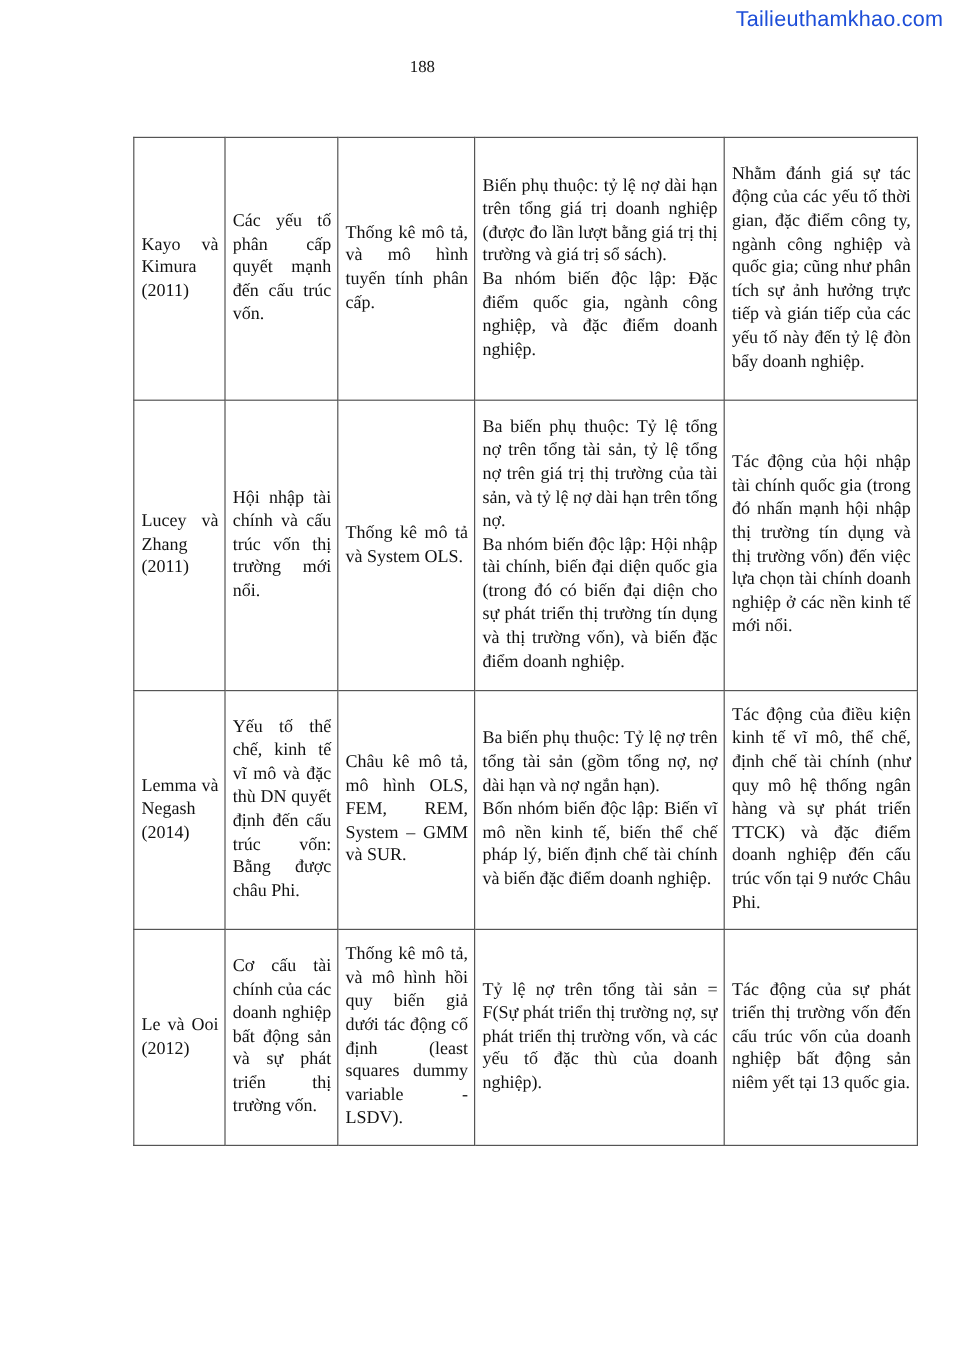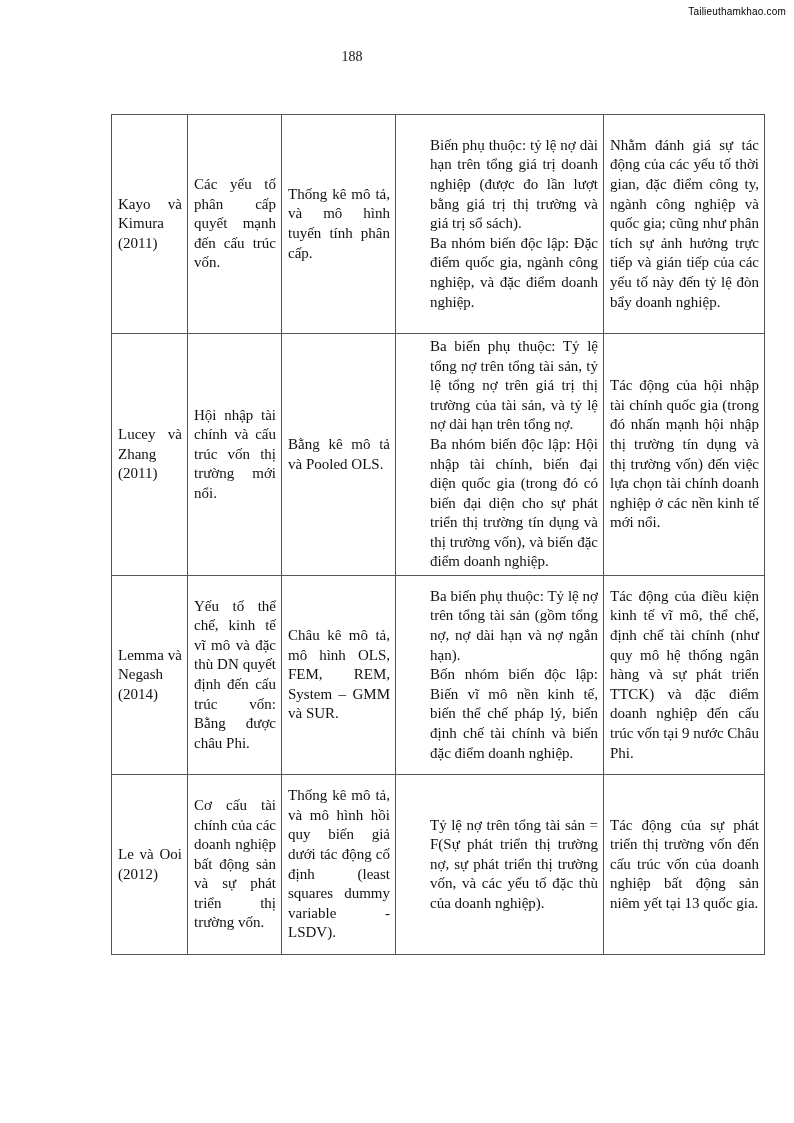--- a/index.html
+++ b/index.html
@@ -1,27 +1,27 @@
 <!DOCTYPE html>
 <html><head>
 <meta charset="utf-8">
 <style>
   html, body { margin: 0; padding: 0; background: #ffffff; }
   body { width: 794px; height: 1123px; position: relative; overflow: hidden;
          font-family: "Liberation Serif", "DejaVu Serif", serif; color: #111; }
   .watermark { position: absolute; top: 6px; right: 8px; font-family: "Liberation Sans", "DejaVu Sans", sans-serif;
-               font-size: 10px; color: #000000; letter-spacing: 0.2px; }
+               font-size: 18px; color: #1d4ed8; letter-spacing: 0.2px; }
   .page-number { position: absolute; top: 49px; left: 0; width: 704px; text-align: center; font-size: 14px; }
   table.lit { position: absolute; left: 111px; top: 114px; border-collapse: collapse; table-layout: fixed;
               width: 653px; font-size: 15px; line-height: 19.6px; }
   table.lit td { border: 1.3px solid #555; padding: 1px 5px 1px 6px; vertical-align: middle; text-align: justify; word-wrap: break-word; }
   td.c1 { text-align: left; }
   col.w1 { width: 76px; } col.w2 { width: 94px; } col.w3 { width: 114px; } col.w4 { width: 208px; } col.w5 { width: 161px; }
   tr.r1 { height: 219px; } tr.r2 { height: 242px; } tr.r3 { height: 199px; } tr.r4 { height: 180px; }
-  .para { display: block; margin-left: 28px; }
+  .para { display: block; }
 </style>
 </head>
 <body>
 
 <div class="watermark">Tailieuthamkhao.com</div>
 <div class="page-number">188</div>
 
 <table class="lit">
   <colgroup>
       <col class="w1">
@@ -37,21 +37,21 @@
       <td>Thống kê mô tả, và mô hình tuyến tính phân cấp.</td>
       <td>
         <span class="para">Biến phụ thuộc: tỷ lệ nợ dài hạn trên tổng giá trị doanh nghiệp (được đo lần lượt bằng giá trị thị trường và giá trị sổ sách).</span>
         <span class="para">Ba nhóm biến độc lập: Đặc điểm quốc gia, ngành công nghiệp, và đặc điểm doanh nghiệp.</span>
       </td>
       <td>Nhằm đánh giá sự tác động của các yếu tố thời gian, đặc điểm công ty, ngành công nghiệp và quốc gia; cũng như phân tích sự ảnh hưởng trực tiếp và gián tiếp của các yếu tố này đến tỷ lệ đòn bẩy doanh nghiệp.</td>
     </tr>
     <tr class="r2">
       <td class="c1">Lucey và Zhang (2011)</td>
       <td>Hội nhập tài chính và cấu trúc vốn thị trường mới nổi.</td>
-      <td>Bằng kê mô tả và Pooled OLS.</td>
+      <td>Thống kê mô tả và System OLS.</td>
       <td>
         <span class="para">Ba biến phụ thuộc: Tỷ lệ tổng nợ trên tổng tài sản, tỷ lệ tổng nợ trên giá trị thị trường của tài sản, và tỷ lệ nợ dài hạn trên tổng nợ.</span>
         <span class="para">Ba nhóm biến độc lập: Hội nhập tài chính, biến đại diện quốc gia (trong đó có biến đại diện cho sự phát triển thị trường tín dụng và thị trường vốn), và biến đặc điểm doanh nghiệp.</span>
       </td>
       <td>Tác động của hội nhập tài chính quốc gia (trong đó nhấn mạnh hội nhập thị trường tín dụng và thị trường vốn) đến việc lựa chọn tài chính doanh nghiệp ở các nền kinh tế mới nổi.</td>
     </tr>
     <tr class="r3">
       <td class="c1">Lemma và Negash (2014)</td>
       <td>Yếu tố thể chế, kinh tế vĩ mô và đặc thù DN quyết định đến cấu trúc vốn: Bằng được châu Phi.</td>
       <td>Châu kê mô tả, mô hình OLS, FEM, REM, System – GMM và SUR.</td>

